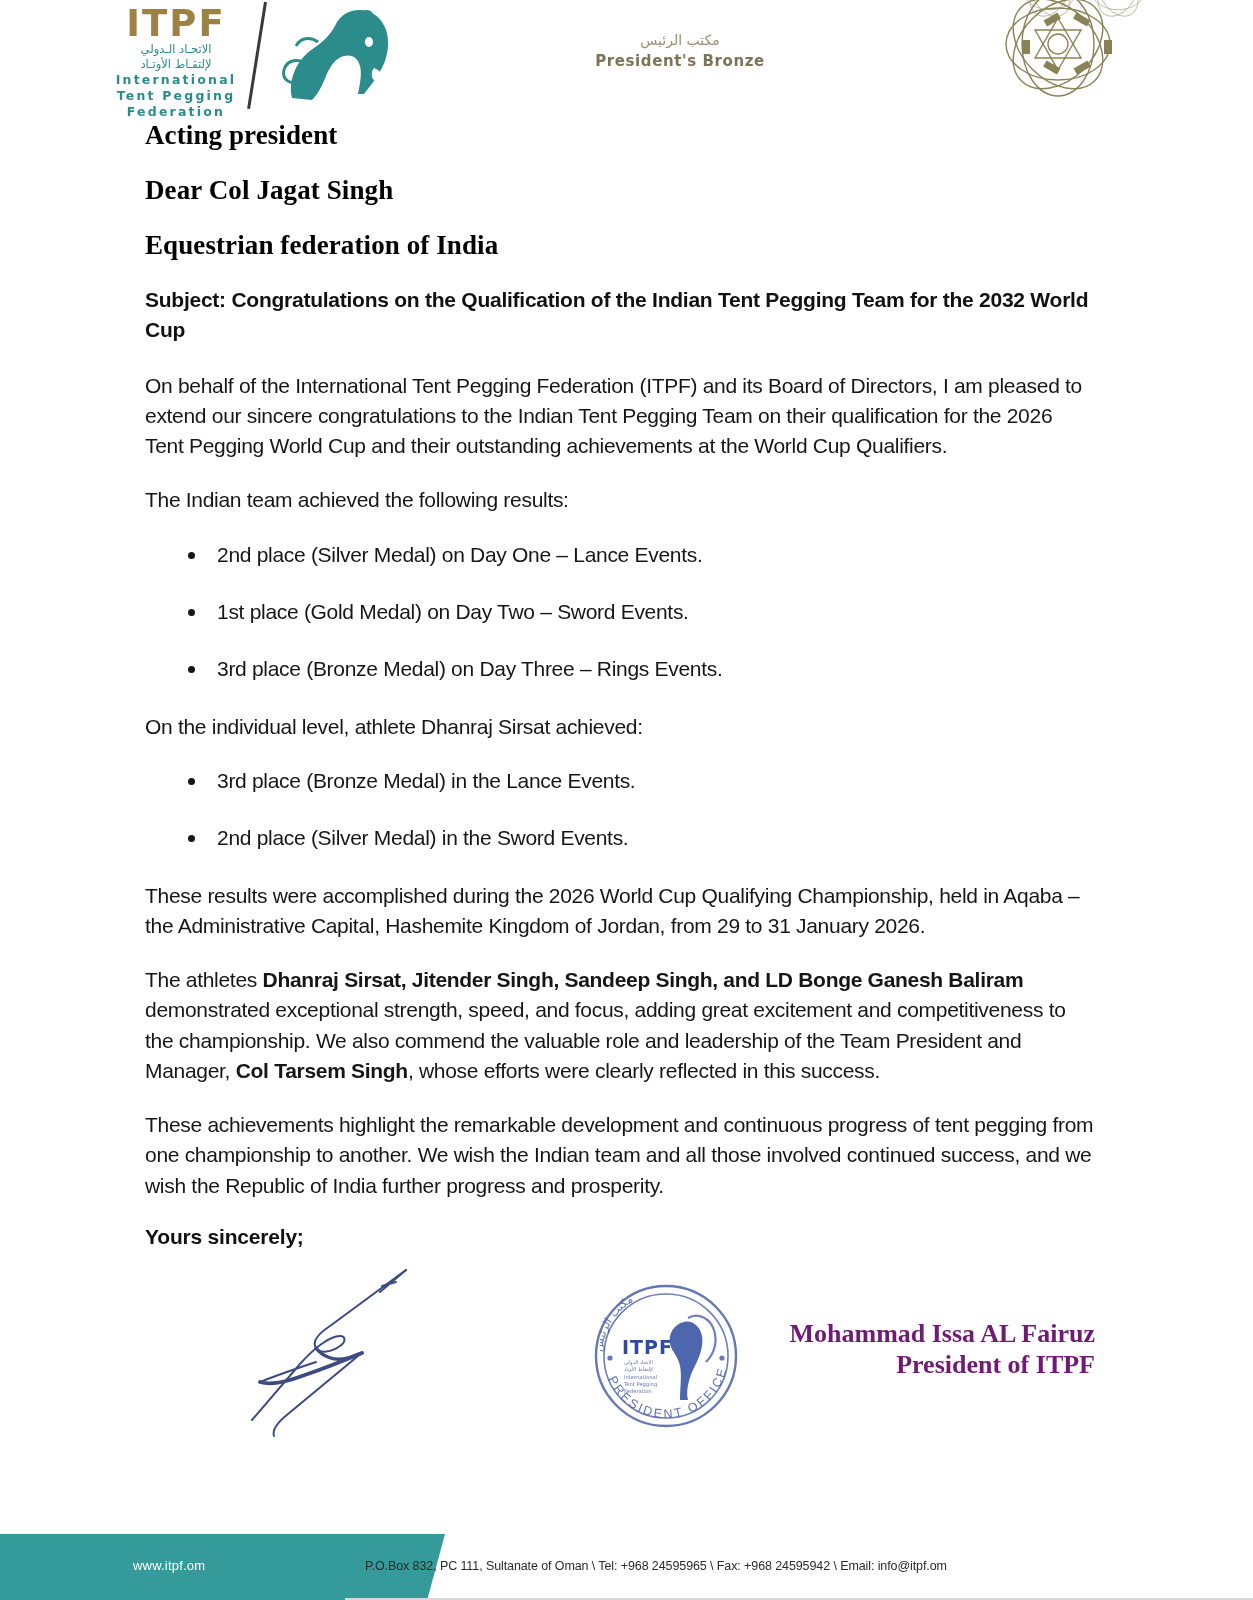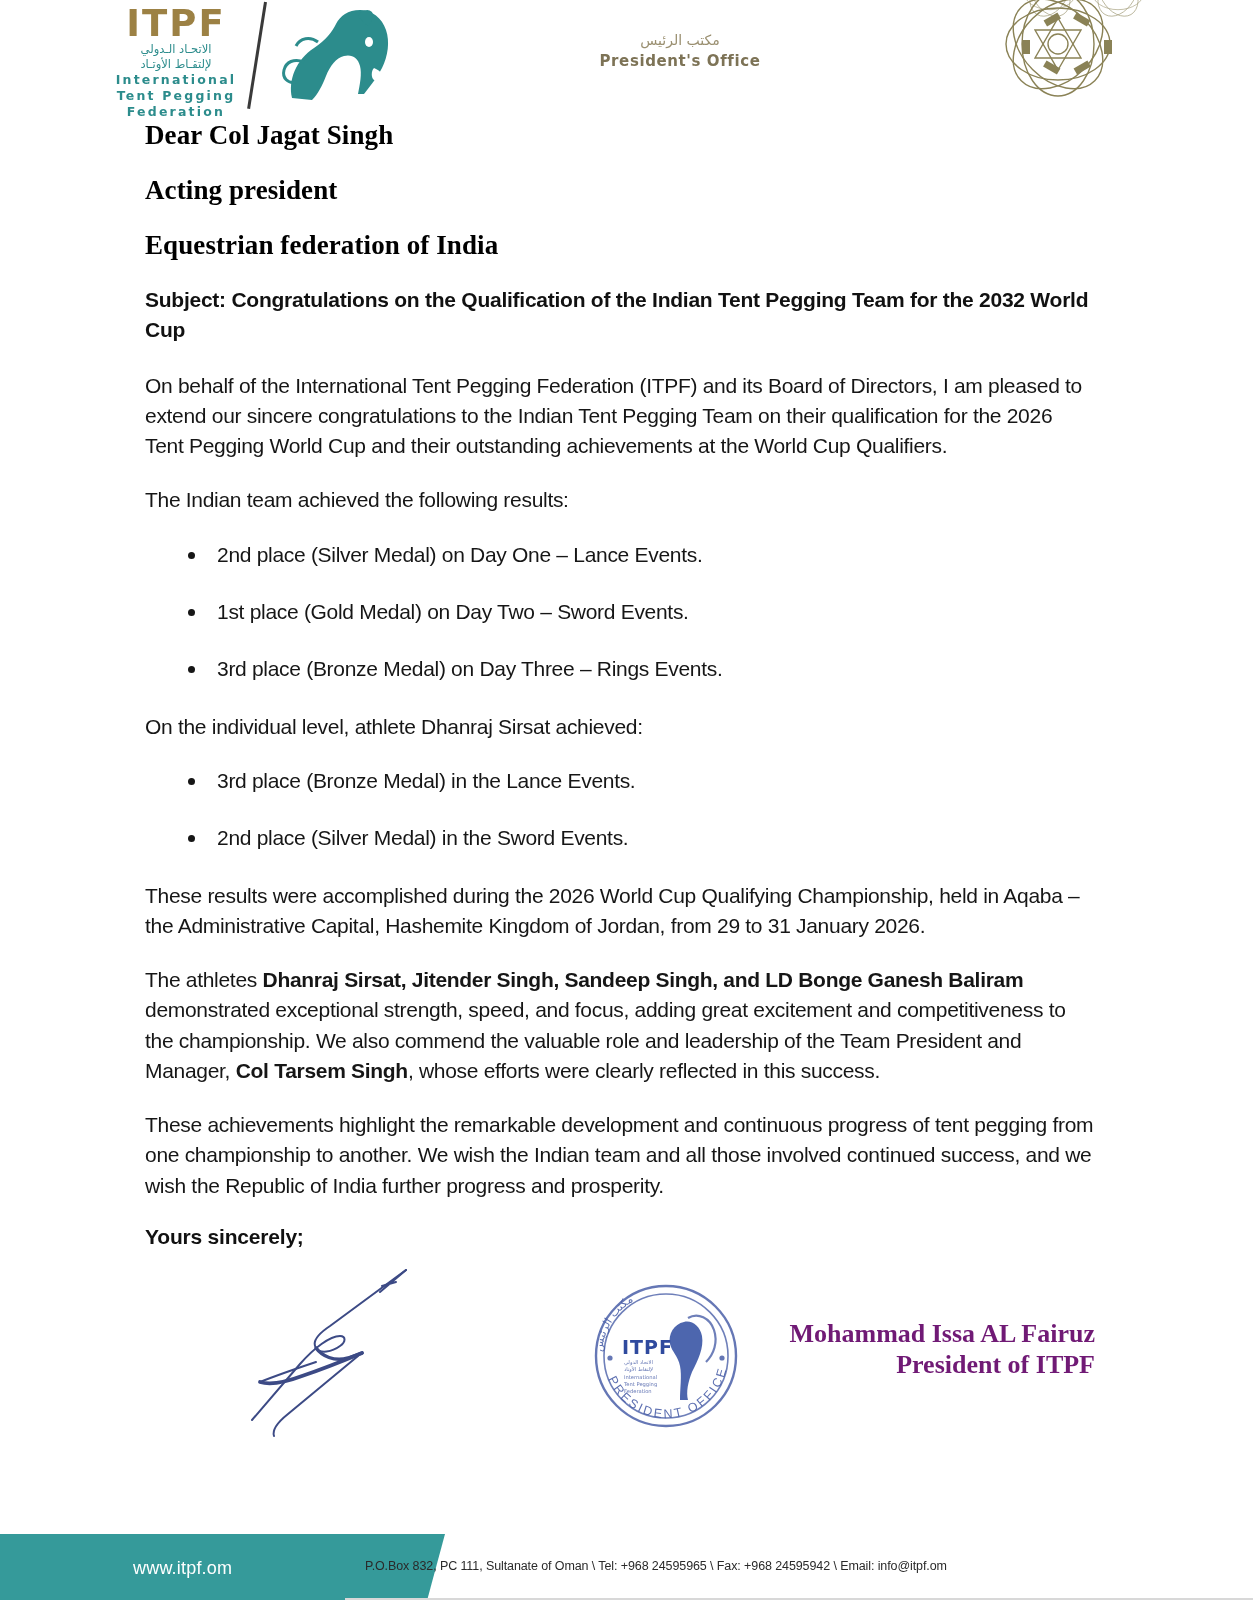--- a/index.html
+++ b/index.html
@@ -225,21 +225,21 @@
     width: 445px;
     height: 66px;
     background: #359a9a;
     clip-path: polygon(0 0, 100% 0, 96% 100%, 0 100%);
   }
   .footer-url {
     position: absolute;
     left: 133px;
     top: 32px;
     font-family: "Liberation Sans", sans-serif;
-    font-size: 18px;
+    font-size: 13px;
     color: #ffffff;
     letter-spacing: 0.2px;
   }
   .footer-contact {
     position: absolute;
     left: 357px;
     top: 33px;
     font-family: "Liberation Sans", sans-serif;
     font-size: 12.5px;
     color: #2a2a2a;
@@ -278,21 +278,21 @@
         <path d="M84 14 C88 8, 94 6, 98 10 C100 14, 98 20, 94 24 C90 20, 86 17, 84 14 Z" fill="#2c8c8c"></path>
         <ellipse cx="95" cy="40" rx="4" ry="5" fill="#ffffff"></ellipse>
         <path d="M100 66 C104 68, 108 70, 108 74 C108 78, 104 80, 100 78 C97 76, 97 69, 100 66 Z" fill="#ffffff"></path>
         <path d="M30 60 C20 56, 12 60, 10 68 C8 76, 14 82, 22 80" fill="none" stroke="#2c8c8c" stroke-width="3"></path>
         <path d="M44 40 C36 34, 26 36, 22 44" fill="none" stroke="#2c8c8c" stroke-width="3"></path>
       </svg>
     </div>
 
     <div class="office-block">
       <div class="office-ar">مكتب الرئيس</div>
-      <div class="office-en">President's Office</div>
+      <div class="office-en">President's Bronze</div>
     </div>
 
     <svg class="emblem" viewBox="0 0 160 120">
       <g fill="none" stroke="#8a8256" stroke-width="1.4">
         <g transform="translate(58,58)">
           <ellipse rx="52" ry="36"></ellipse>
           <ellipse rx="52" ry="36" transform="rotate(45)"></ellipse>
           <ellipse rx="52" ry="36" transform="rotate(90)"></ellipse>
           <ellipse rx="52" ry="36" transform="rotate(135)"></ellipse>
           <polygon points="0,-26 23,14 -23,14"></polygon>
@@ -319,22 +319,22 @@
         <rect x="74" y="78" width="16" height="7" transform="rotate(-30 82 81)"></rect>
         <rect x="22" y="54" width="8" height="14"></rect>
         <rect x="104" y="54" width="8" height="14"></rect>
       </g>
     </svg>
   </div>
 
   <div class="content">
 
 
+    <p class="salutation">Acting president</p>
     <p class="salutation">Dear Col Jagat Singh</p>
-    <p class="salutation">Acting president</p>
     <p class="salutation">Equestrian federation of India</p>
 
     <p class="subject">Subject: Congratulations on the Qualification of the Indian Tent Pegging Team for the 2032 World Cup</p>
 
     <p class="para">On behalf of the International Tent Pegging Federation (ITPF) and its Board of Directors, I am pleased to extend our sincere congratulations to the Indian Tent Pegging Team on their qualification for the 2026 Tent Pegging World Cup and their outstanding achievements at the World Cup Qualifiers.</p>
 
     <p class="para">The Indian team achieved the following results:</p>
 
     <ul class="bullets">
       <li>2nd place (Silver Medal) on Day One – Lance Events.</li>

